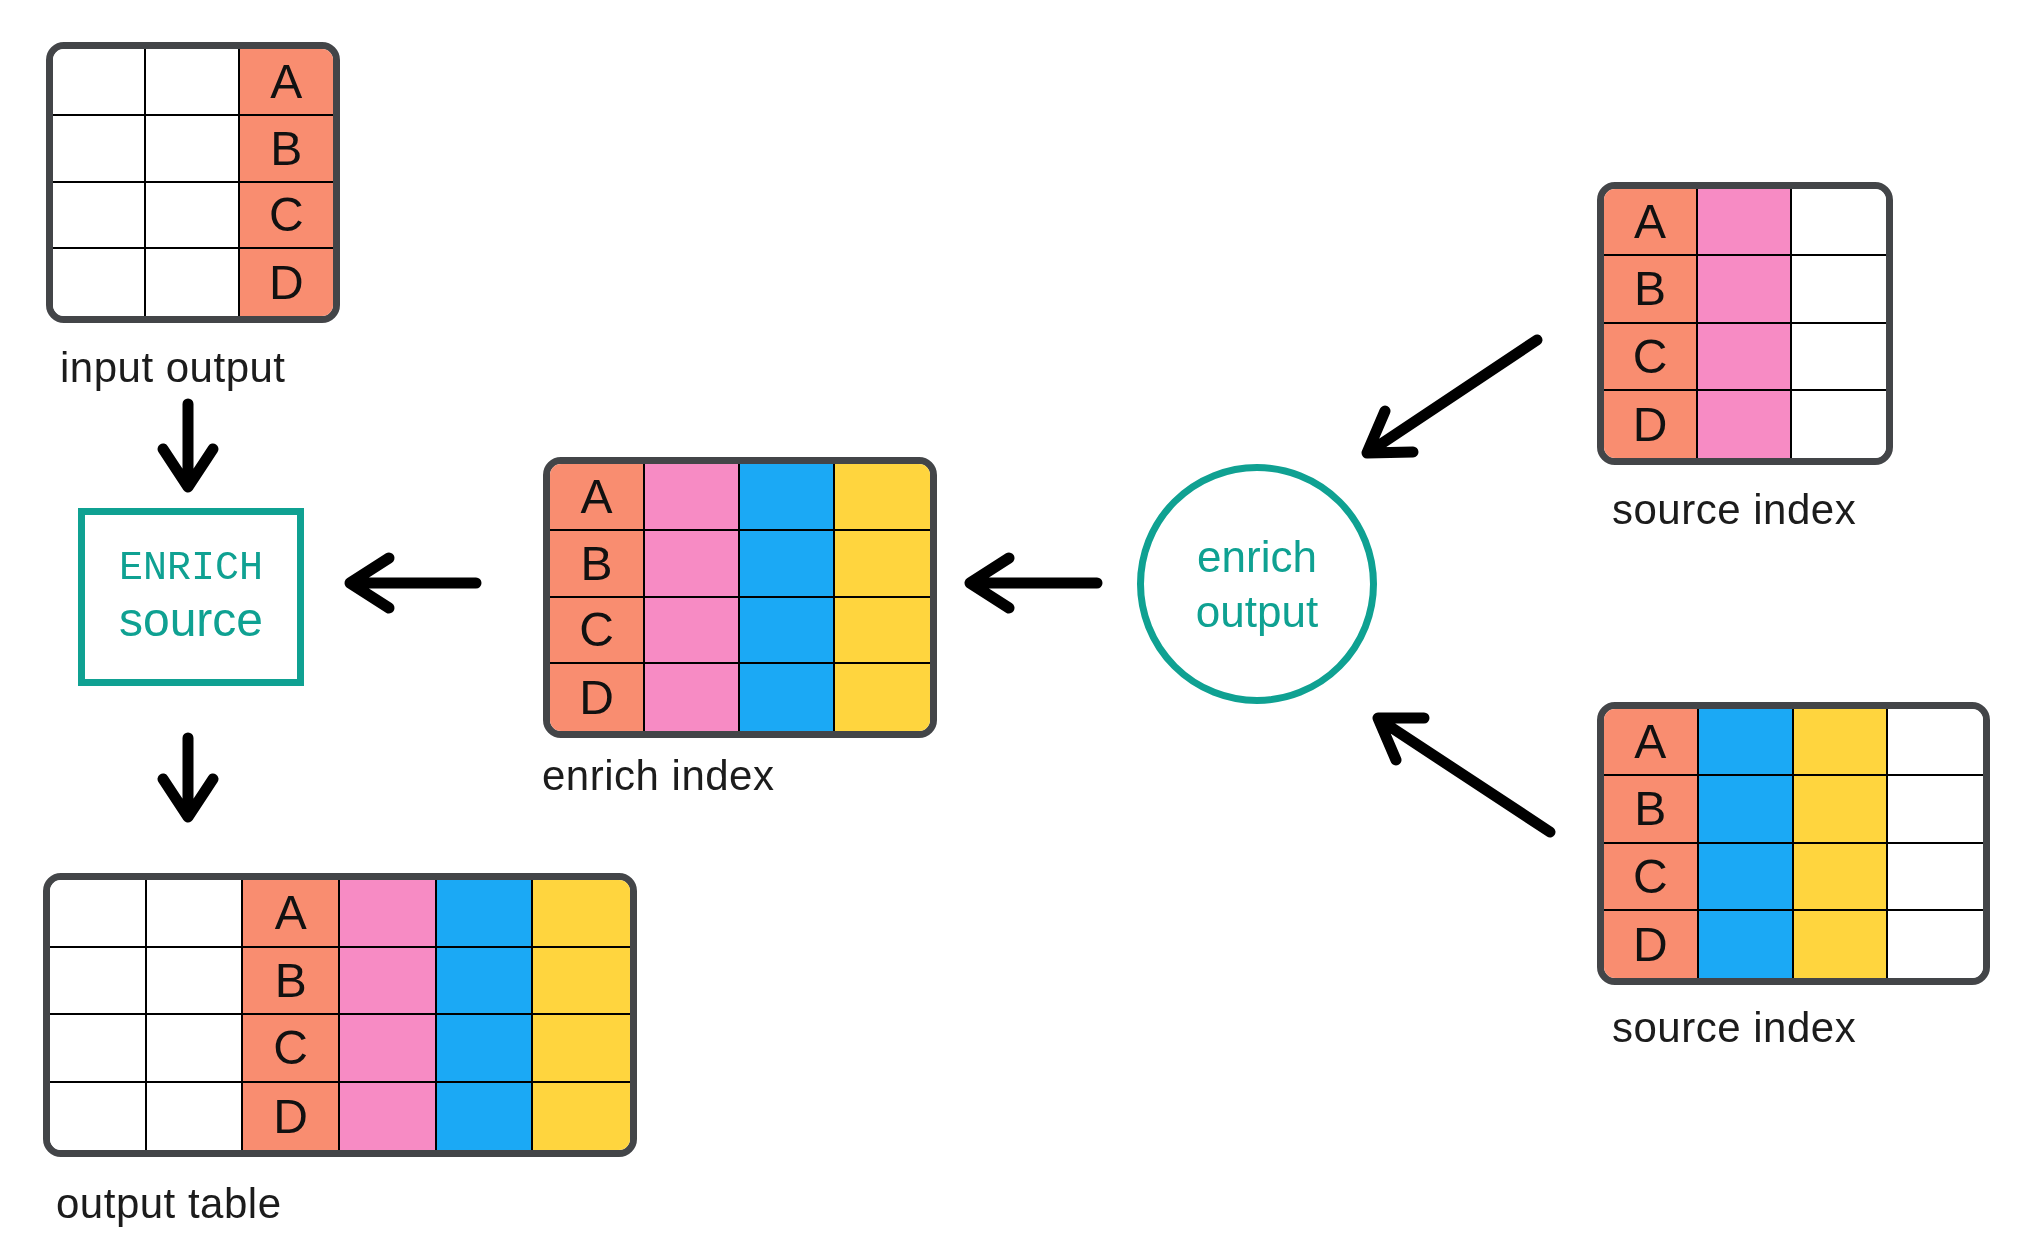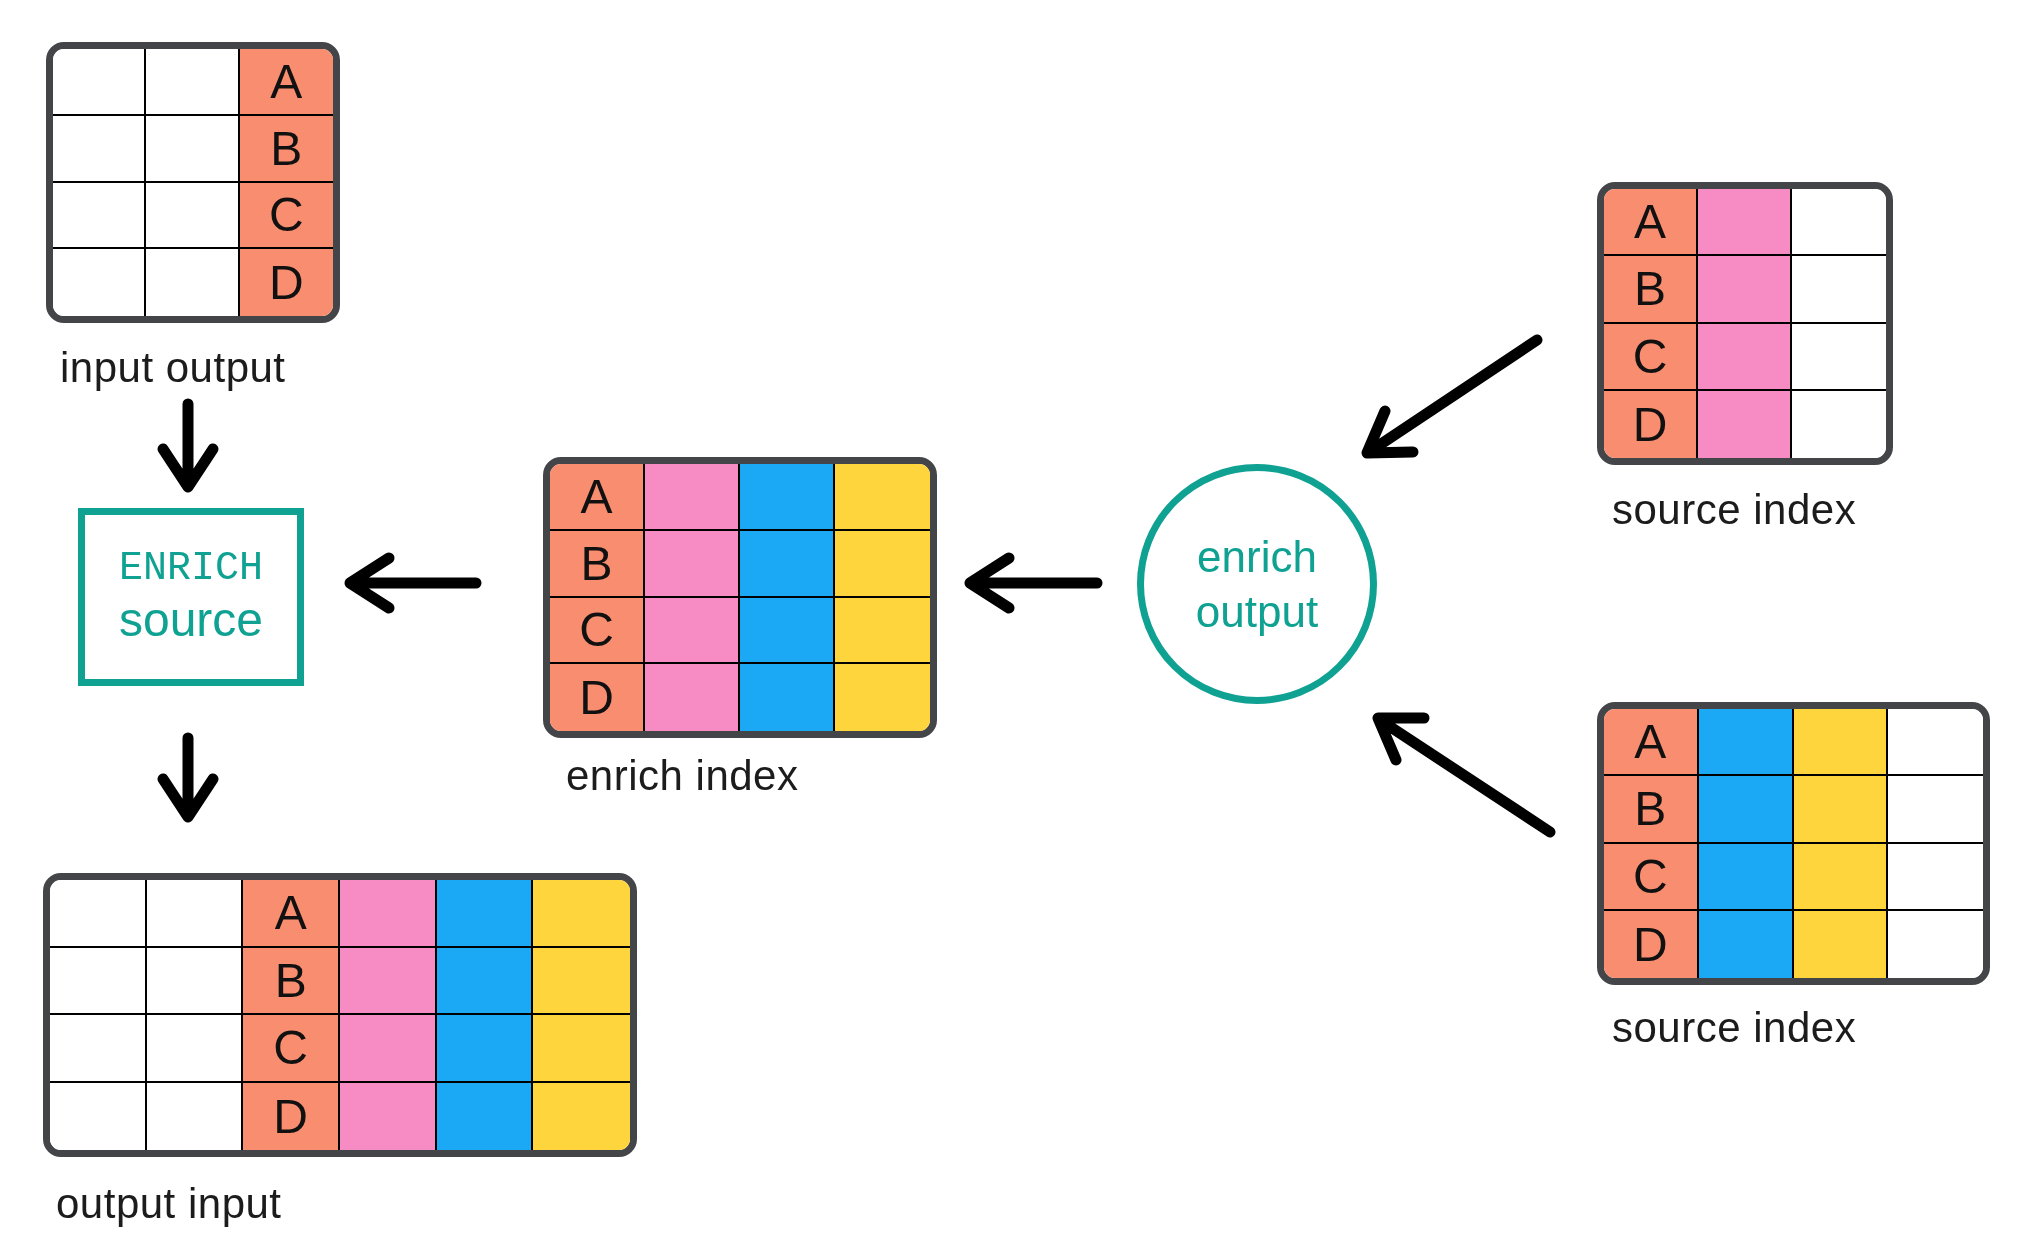--- a/index.html
+++ b/index.html
@@ -22,21 +22,21 @@
   #enrich-index     {left:543px; top:457px; width:394px; height:281px;}
   #source-index-top {left:1597px;top:182px; width:296px; height:283px;}
   #source-index-bot {left:1597px;top:702px; width:393px; height:283px;}
   
   .lbl{
     position:absolute;font-size:42px;color:#1c1c1c;letter-spacing:0.5px;
     white-space:nowrap;
   }
   #lbl-input  {left:60px;  top:344px;}
   #lbl-output {left:56px;  top:1180px;}
-  #lbl-index  {left:566px; top:752px;}
+  #lbl-index  {left:542px; top:752px;}
   #lbl-srctop {left:1612px;top:486px;}
   #lbl-srcbot {left:1612px;top:1004px;}
   
   #enrich-command{
     position:absolute;left:78px;top:508px;width:226px;height:178px;
     box-sizing:border-box;border:7px solid #0fa192;background:#ffffff;
     display:flex;flex-direction:column;align-items:center;justify-content:center;
     color:#0fa192;
   }
   #enrich-command .mono{
@@ -146,21 +146,21 @@
       <div class="cell" style="background: rgb(27, 169, 245); border-right: 2px solid rgb(0, 0, 0); border-bottom: 2px solid rgb(0, 0, 0);"></div>
       <div class="cell" style="background: rgb(255, 213, 62); border-right: 2px solid rgb(0, 0, 0); border-bottom: 2px solid rgb(0, 0, 0);"></div>
       <div class="cell" style="background: rgb(255, 255, 255); border-bottom: 2px solid rgb(0, 0, 0);"></div>
       <div class="cell" style="background: rgb(249, 141, 112); border-right: 2px solid rgb(0, 0, 0);">D</div>
       <div class="cell" style="background: rgb(27, 169, 245); border-right: 2px solid rgb(0, 0, 0);"></div>
       <div class="cell" style="background: rgb(255, 213, 62); border-right: 2px solid rgb(0, 0, 0);"></div>
       <div class="cell" style="background: rgb(255, 255, 255);"></div>
     </div>
 
   <div class="lbl" id="lbl-input">input output</div>
-  <div class="lbl" id="lbl-output">output input</div>
+  <div class="lbl" id="lbl-output">output table</div>
   <div class="lbl" id="lbl-index">enrich index</div>
   <div class="lbl" id="lbl-srctop">source index</div>
   <div class="lbl" id="lbl-srcbot">source index</div>
 
   <div id="enrich-command">
     <span class="mono">ENRICH</span>
     <span class="sans">source</span>
   </div>
 
   <div id="enrich-policy">

